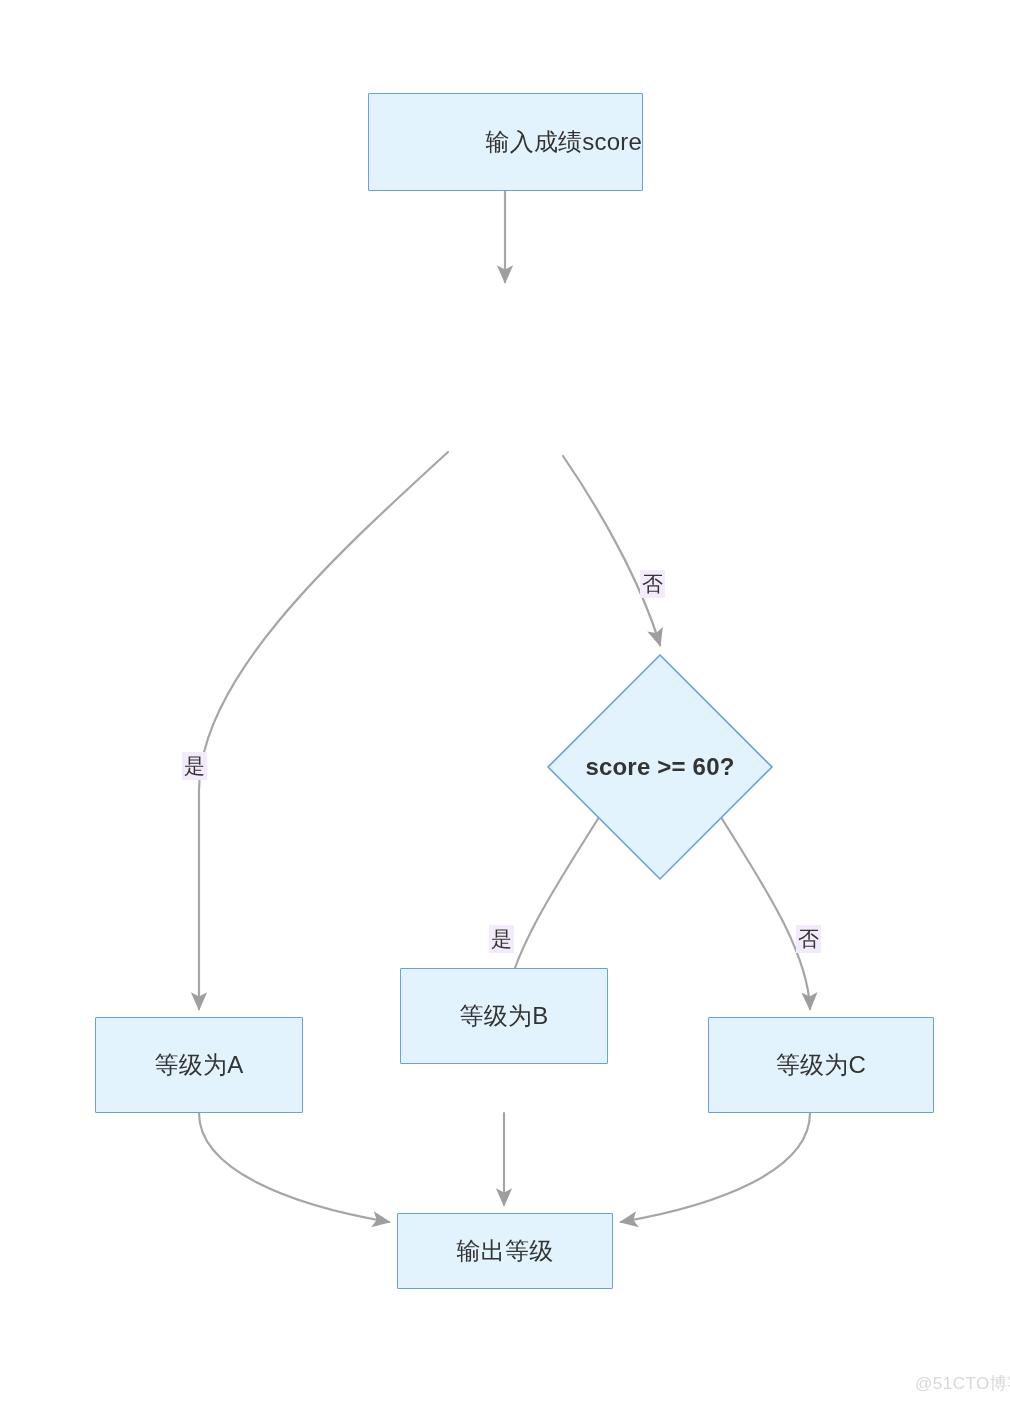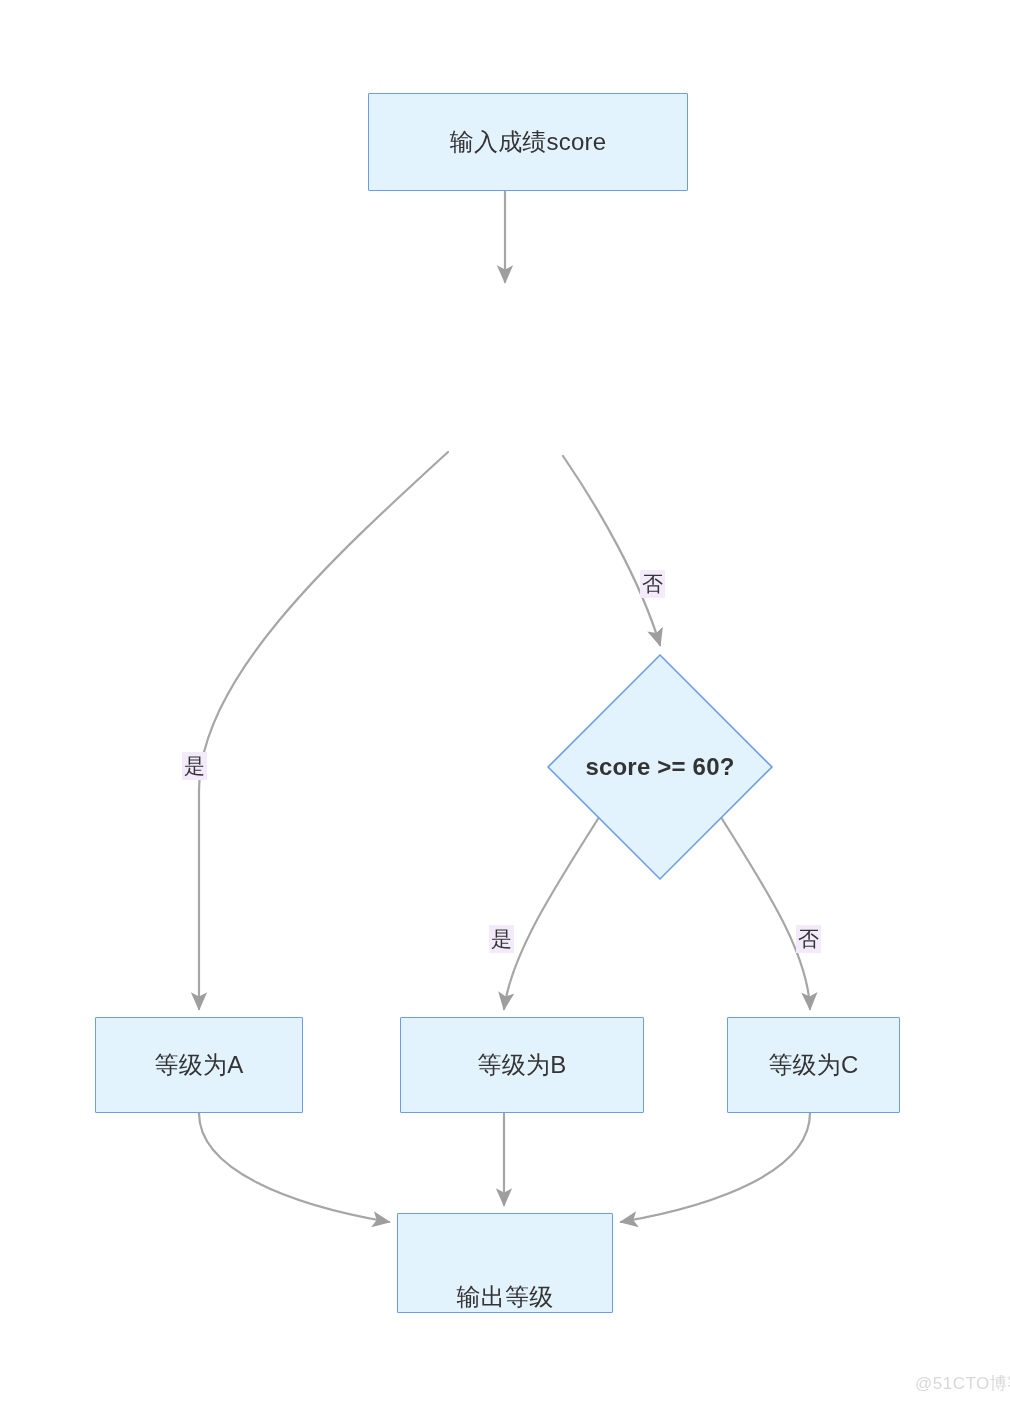--- a/index.html
+++ b/index.html
@@ -98,45 +98,45 @@
         <path d="M 448 452 C 330 560 199 680 199 790 L 199 1009" marker-end="url(#arrowhead)"></path>
         <path d="M 563 456 C 600 510 640 580 660 645" marker-end="url(#arrowhead)"></path>
         <path d="M 601 814 C 560 880 512 950 504 1009" marker-end="url(#arrowhead)"></path>
         <path d="M 719 814 C 760 880 808 950 810 1009" marker-end="url(#arrowhead)"></path>
         <path d="M 199 1113 C 199 1170 290 1205 389 1222" marker-end="url(#arrowhead)"></path>
         <path d="M 504 1113 L 504 1205" marker-end="url(#arrowhead)"></path>
         <path d="M 810 1113 C 810 1170 720 1205 621 1222" marker-end="url(#arrowhead)"></path>
       </g>
   </svg>
 
-  <div class="node node-rect" style="left: 368px; top: 93px; width: 320px; height: 98px;">
+  <div class="node node-rect" style="left: 368px; top: 93px; width: 275px; height: 98px; justify-content: flex-end;">
     <span class="node-label">输入成绩score</span>
   </div>
 
 
   <div class="node node-diamond" style="left: 546px; top: 653px; width: 228px; height: 228px; font-weight: bold;">
     <svg class="diamond-shape" viewBox="0 0 100 100" preserveAspectRatio="none">
       <polygon points="50,0.9 99.1,50 50,99.1 0.9,50" fill="#e3f3fd" stroke="#6c9ee8" stroke-width="1.6" vector-effect="non-scaling-stroke"></polygon>
     </svg>
     <span class="node-label">score &gt;= 60?</span>
   </div>
 
   <div class="node node-rect" style="left: 95px; top: 1017px; width: 208px; height: 96px;">
     <span class="node-label">等级为A</span>
   </div>
 
-  <div class="node node-rect" style="left: 400px; top: 1017px; width: 244px; height: 96px;">
+  <div class="node node-rect" style="left: 400px; top: 968px; width: 208px; height: 96px;">
     <span class="node-label">等级为B</span>
   </div>
 
-  <div class="node node-rect" style="left: 727px; top: 1017px; width: 173px; height: 96px;">
+  <div class="node node-rect" style="left: 708px; top: 1017px; width: 226px; height: 96px;">
     <span class="node-label">等级为C</span>
   </div>
 
-  <div class="node node-rect" style="left: 397px; top: 1213px; width: 216px; height: 100px; align-items: flex-end;">
+  <div class="node node-rect" style="left: 397px; top: 1213px; width: 216px; height: 76px;">
     <span class="node-label">输出等级</span>
   </div>
 
   <div class="edge-label" style="left: 182px; top: 752px;">是</div>
   <div class="edge-label" style="left: 640px; top: 570px;">否</div>
   <div class="edge-label" style="left: 489px; top: 925px;">是</div>
   <div class="edge-label" style="left: 796px; top: 925px;">否</div>
 
   <div class="watermark" style="left: 915px; top: 1372px;">@51CTO博客</div>
 

